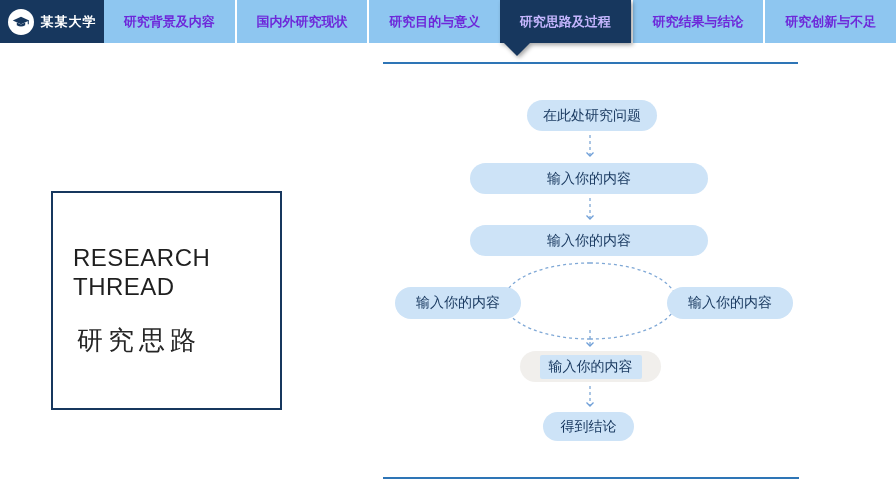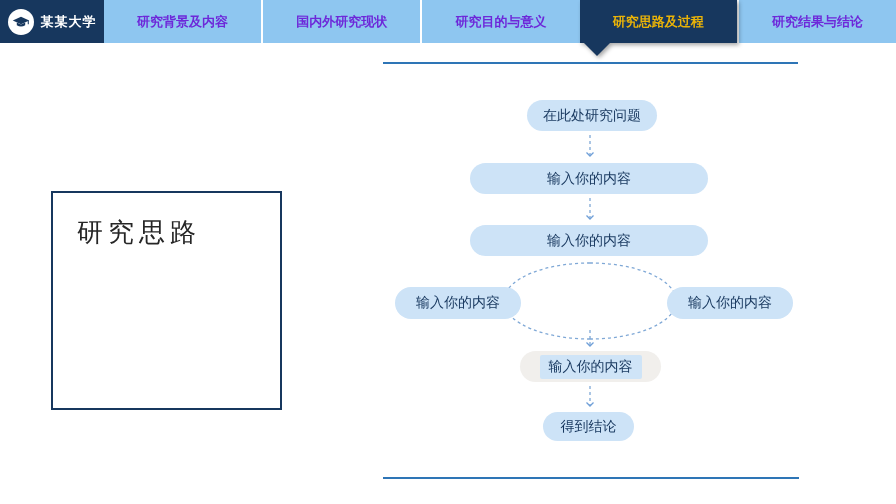--- a/index.html
+++ b/index.html
@@ -21,21 +21,21 @@
   .logo-circle svg { width:18px; height:18px; display:block; }
   .logo-text { color:#ffffff; font-size:13px; font-weight:700; letter-spacing:1px; white-space:nowrap; }
   .tabs { flex:1; display:flex; height:43px; }
   .tab {
     flex:1; display:flex; align-items:center; justify-content:center;
     font-size:13px; font-weight:700; color:#6d28d9; cursor:default; position:relative;
     border-left:2px solid #ffffff;
   }
   .tab:first-child { border-left:none; }
   .tab.active {
-    background:#17375e; color:#eab308; border-left:none; z-index:3;
+    background:#17375e; color:#c4b5fd; border-left:none; z-index:3;
     filter:drop-shadow(2px 2px 2px rgba(0,0,0,0.35));
   }
   .tab.active + .tab { border-left:2px solid #ffffff; }
   .tab-pointer {
     position:absolute; left:4px; top:43px; width:0; height:0;
     border-left:13px solid transparent; border-right:13px solid transparent;
     border-top:13px solid #17375e;
   }
   
   .rule { position:absolute; height:2px; background:#2e75b6; }
@@ -87,27 +87,32 @@
     </div>
     <div class="tabs">
       <div class="tab">研究背景及内容</div>
       <div class="tab">国内外研究现状</div>
       <div class="tab">研究目的与意义</div>
       <div class="tab active">
         <span>研究思路及过程</span>
         <span class="tab-pointer"></span>
       </div>
       <div class="tab">研究结果与结论</div>
+      <div class="tab">研究创新与不足</div>
     </div>
   </div>
 
   <div class="rule rule-top"></div>
   <div class="rule rule-bottom"></div>
 
   <div class="title-box">
+    <div class="title-en">
+      <div>RESEARCH</div>
+      <div>THREAD</div>
+    </div>
     <div class="title-zh">研究思路</div>
   </div>
 
   <svg class="connectors" viewBox="0 0 896 504">
     <defs>
       <marker id="arrowOpen" markerWidth="9" markerHeight="9" refX="4.5" refY="4.5" orient="auto" markerUnits="userSpaceOnUse">
         <path d="M1,1 L4.5,4.5 L1,8" fill="none" stroke="#6f9fd8" stroke-width="1.3"></path>
       </marker>
     </defs>
     <g stroke="#7fa8d6" stroke-width="1.3" fill="none" stroke-dasharray="3,3">

